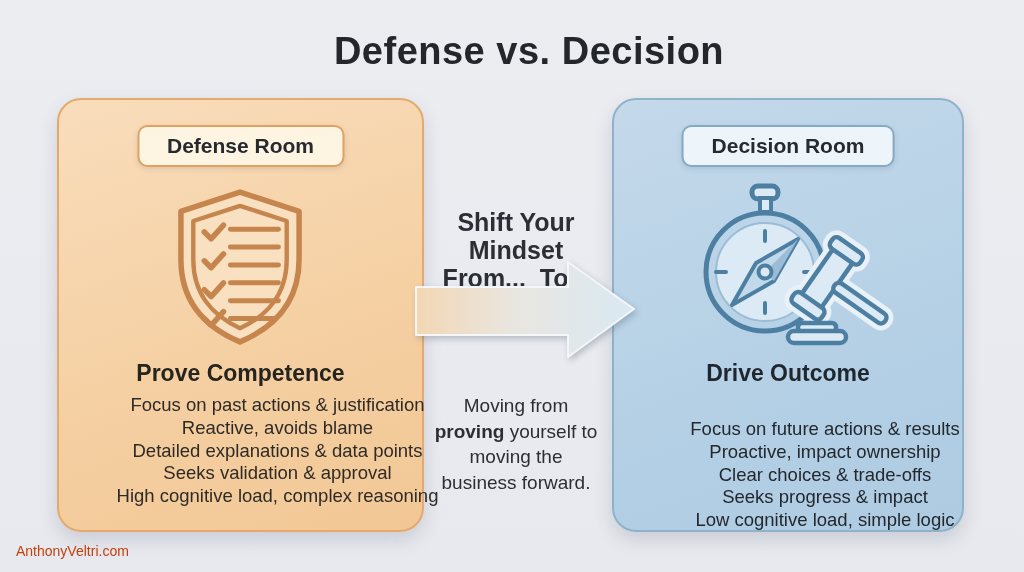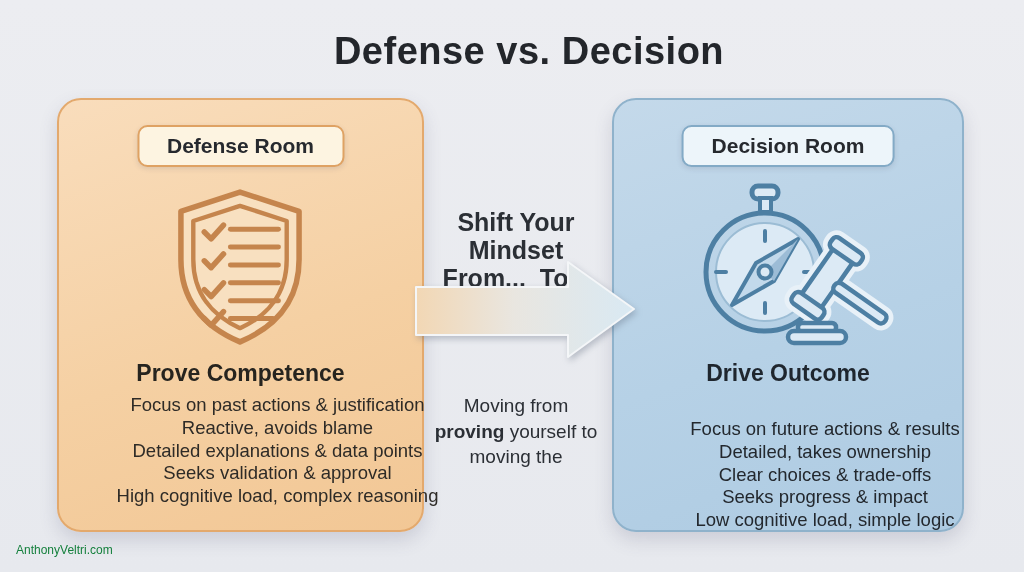--- a/index.html
+++ b/index.html
@@ -42,21 +42,21 @@
     position:absolute;top:294px;left:0;width:100%;text-align:center;
     font-size:18.5px;line-height:22.8px;font-weight:500;color:#2e2b27;padding-left:37px;
   }
   .panel.right .bullets{color:#23282e;margin-top:24px;}
   .center-col{position:absolute;left:420px;width:192px;text-align:center;}
   .shift-block{top:208px;font-size:25px;font-weight:700;line-height:28px;color:#2b2f35;}
   .shift-line2{white-space:pre-wrap;}
   .moving-block{top:369px;font-size:19px;font-weight:500;line-height:25.5px;color:#2b2f35;margin-top:24px;}
   .moving-block b{font-weight:800;}
   .arrow-svg{position:absolute;left:414px;top:260px;filter:drop-shadow(2px 3px 3px rgba(90,100,120,.35));}
-  .watermark{position:absolute;left:16px;top:543px;font-size:12px;color:#15803d;}
+  .watermark{position:absolute;left:16px;top:543px;font-size:14px;color:#c2410c;}
 </style>
 </head>
 <body>
 
 <div class="title">Defense vs. Decision</div>
 
 <div class="panel left">
   <div class="badge">Defense Room</div>
 
   <svg class="panel-icon" width="138" height="158" viewBox="0 0 100 115" fill="none">
@@ -123,21 +123,21 @@
 
     <g stroke="#4d7fa3" stroke-width="4.5" fill="#dceaf5" stroke-linejoin="round">
       <rect x="100" y="141" width="38" height="9" rx="4"></rect>
       <rect x="90" y="149" width="58" height="12" rx="6"></rect>
     </g>
   </svg>
 
   <div class="panel-heading">Drive Outcome</div>
   <div class="bullets">
     <div>Focus on future actions &amp; results</div>
-    <div>Detailed, takes ownership</div>
+    <div>Proactive, impact ownership</div>
     <div>Clear choices &amp; trade-offs</div>
     <div>Seeks progress &amp; impact</div>
     <div>Low cognitive load, simple logic</div>
   </div>
 </div>
 
 <div class="center-col shift-block">
   <div>Shift Your Mindset</div>
   <div class="shift-line2">From...  To...</div>
 </div>
@@ -150,15 +150,16 @@
       <stop offset="1" stop-color="#d9e9f3"></stop>
     </linearGradient>
   </defs>
   <polygon points="2,27 154,27 154,2 220,49 154,97 154,75 2,75" fill="url(#arrowGrad)" stroke="#f4f6f8" stroke-width="2" stroke-linejoin="round"></polygon>
 </svg>
 
 <div class="center-col moving-block">
   <div>Moving from</div>
   <div><b>proving</b><span> yourself to</span></div>
   <div>moving the</div>
+  <div>business forward.</div>
 </div>
 
 <div class="watermark">AnthonyVeltri.com</div>
 
 </body></html>

